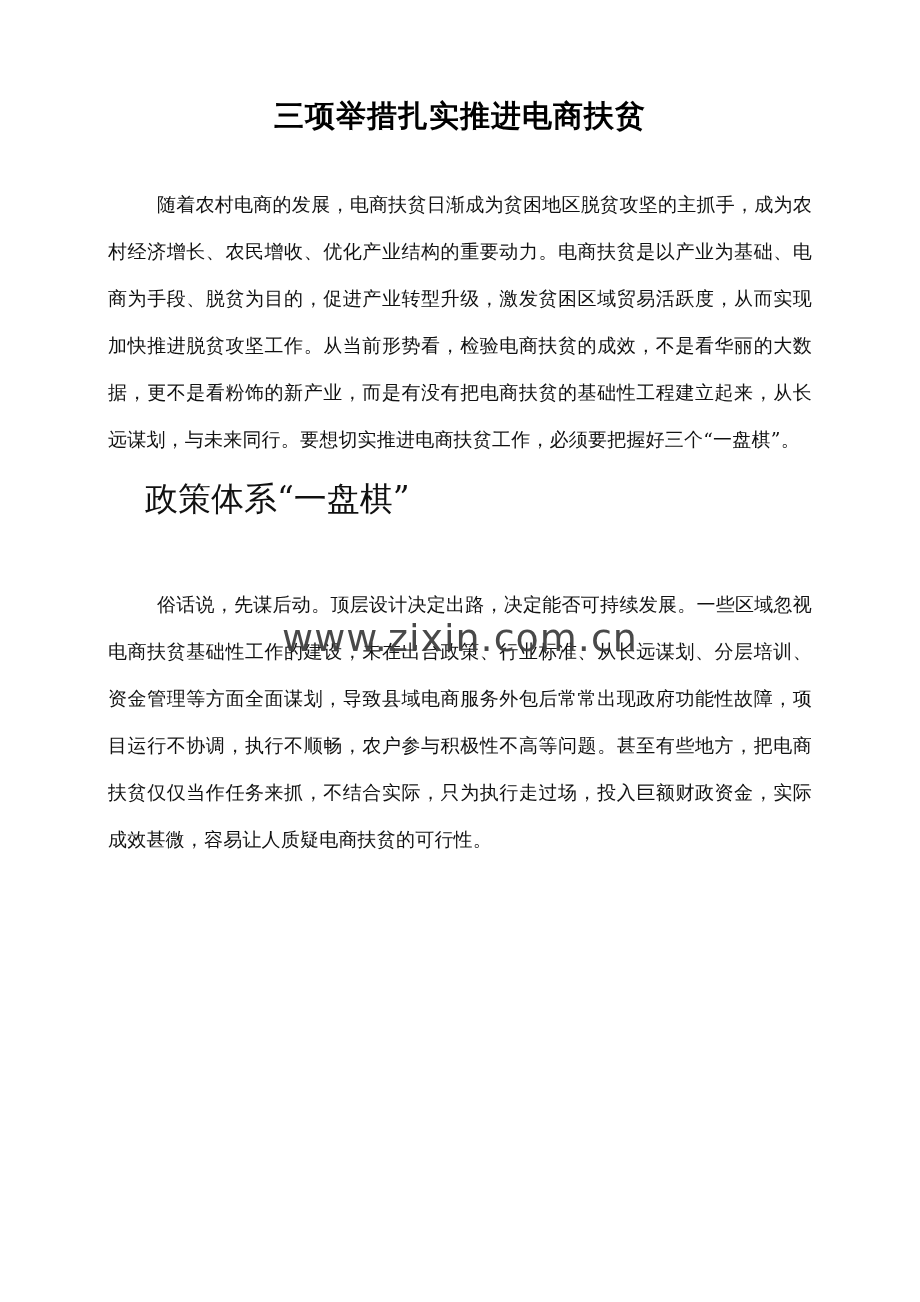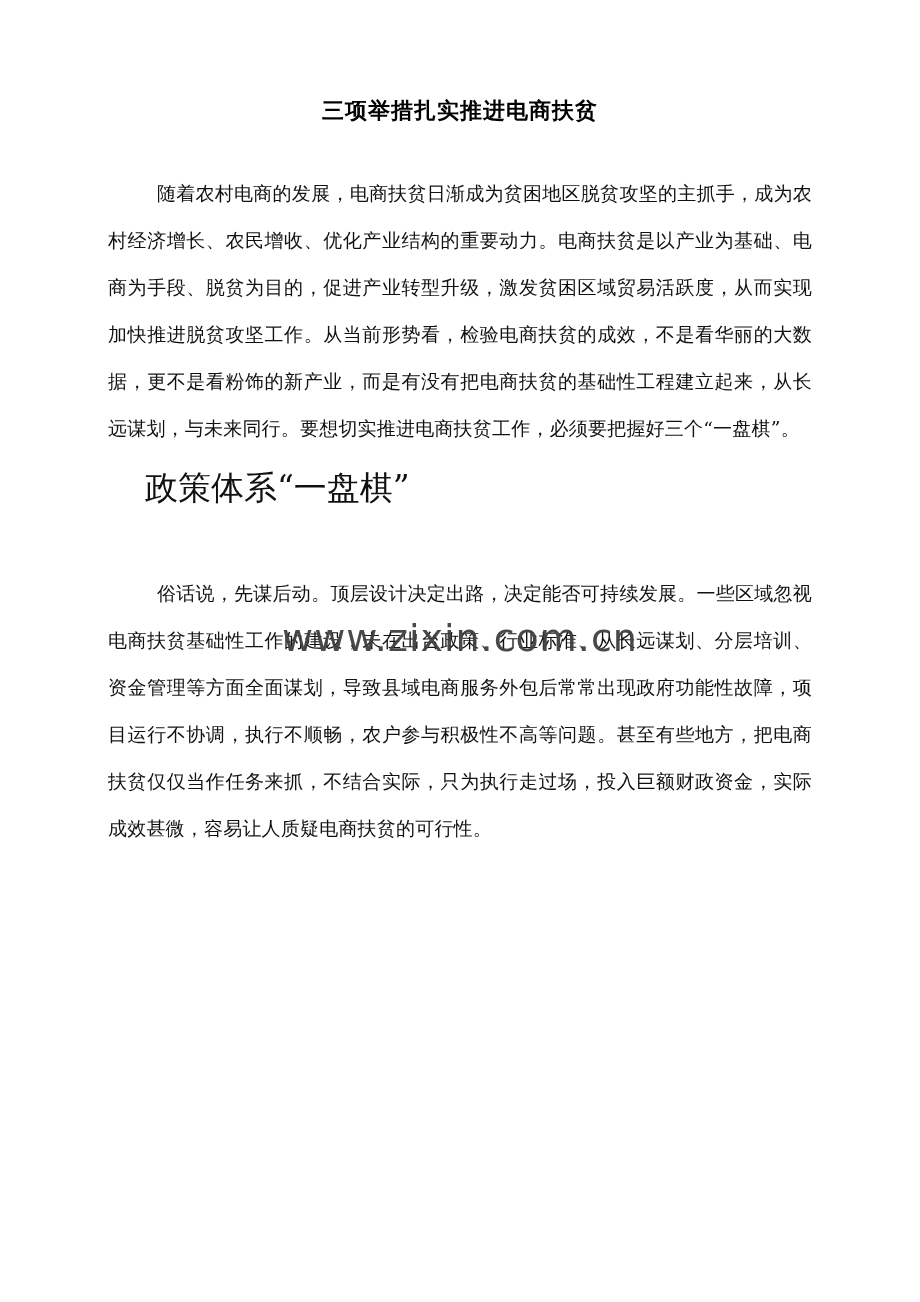--- a/index.html
+++ b/index.html
@@ -22,21 +22,21 @@
     top: 0;
     width: 728px;
     height: 1302px;
   }
   .doc-title {
     margin: 0;
     padding-top: 96px;
     text-align: center;
     font-family: "DejaVu Sans", sans-serif;
     font-weight: bold;
-    font-size: 22px;
+    font-size: 30px;
     letter-spacing: 1px;
     color: #000000;
   }
   .body-block {
     margin-top: 44px;
   }
   p.para {
     margin: 12px;
     font-size: 19px;
     line-height: 47px;

